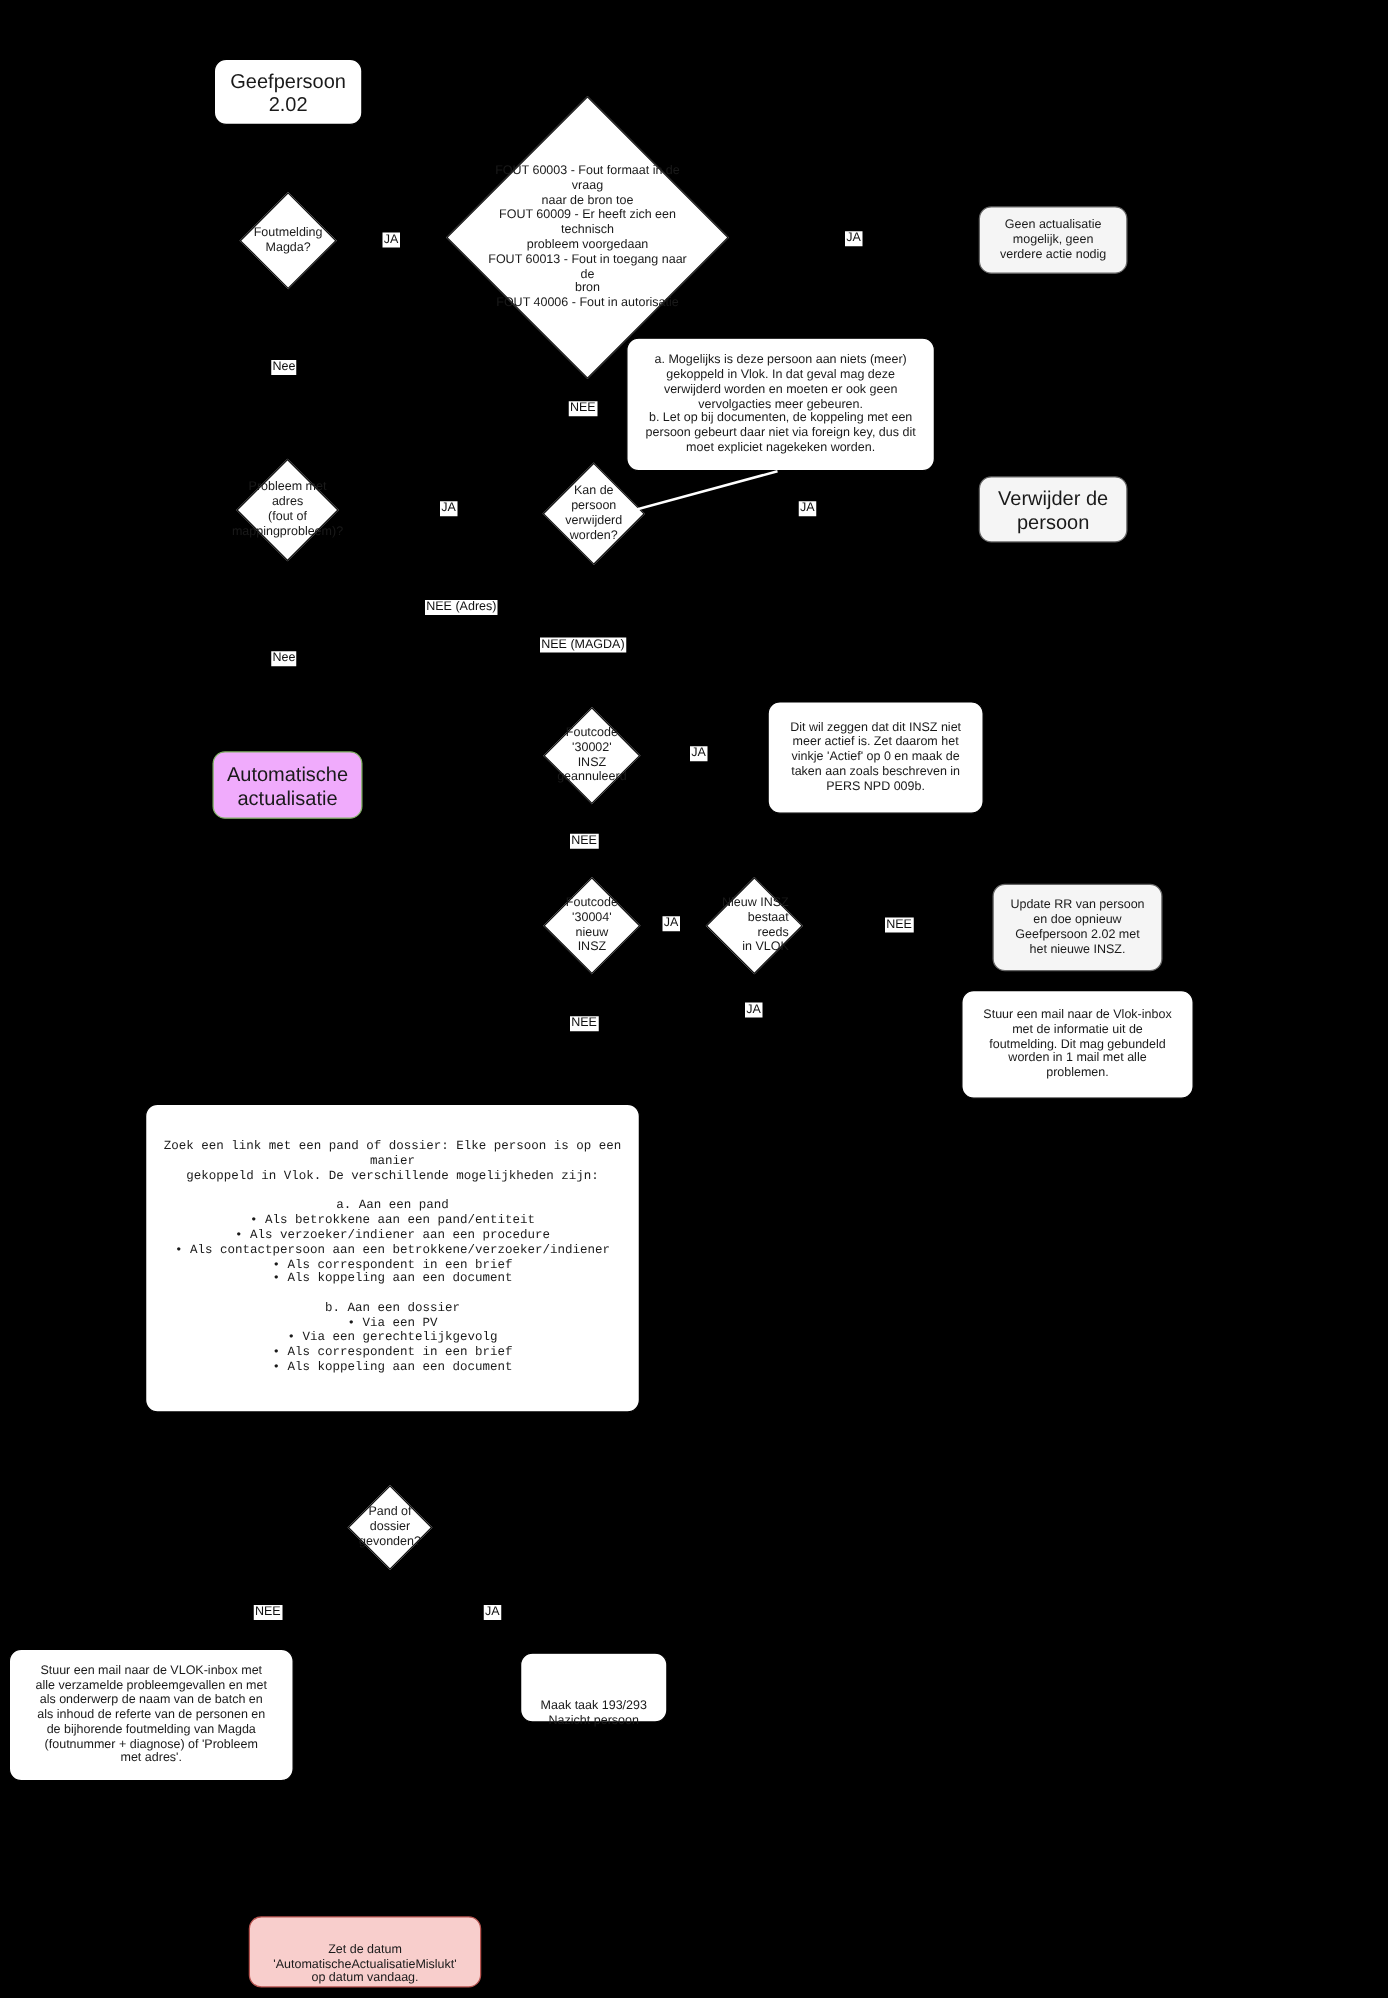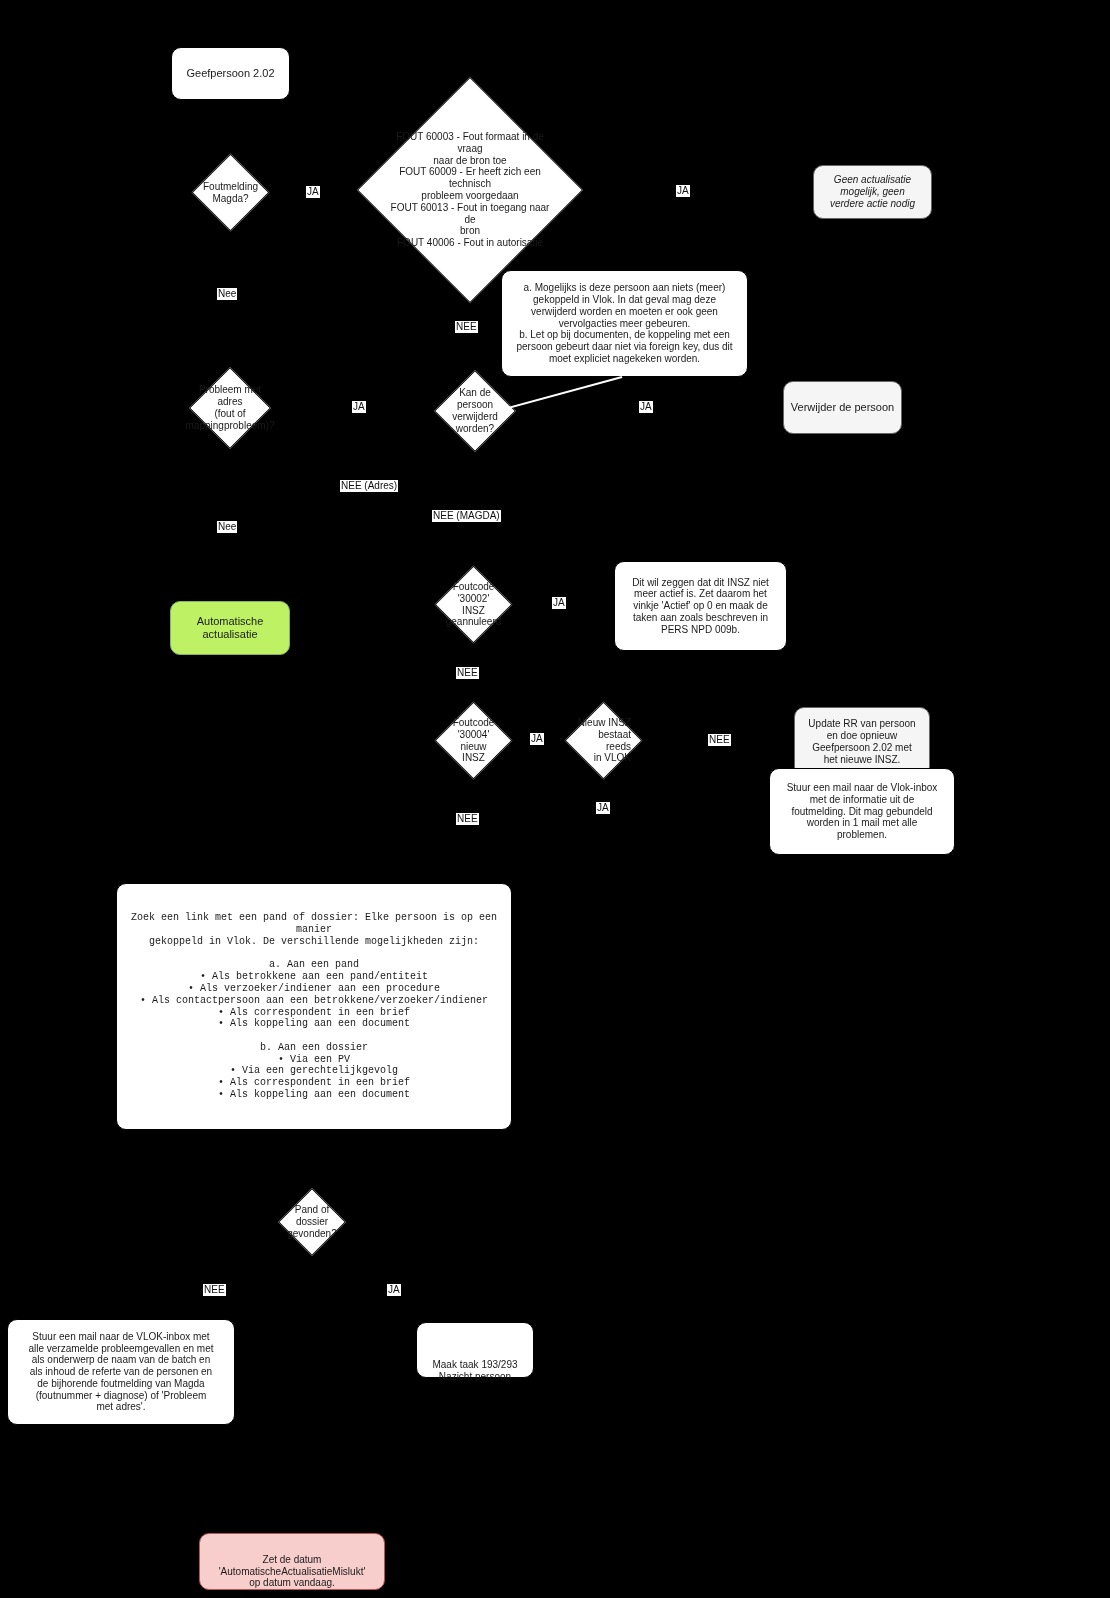--- a/index.html
+++ b/index.html
@@ -33,21 +33,21 @@
     border-radius: 10px;
     border: 1px solid #111111;
     background: #ffffff;
     padding: 4px 6px;
   }
   .rbox.grey {
     background: #f5f5f5;
     border-color: #666666;
   }
   .rbox.green {
-    background: #bef264;
+    background: #f0abfc;
     border-color: #82b366;
   }
   .rbox.pink {
     background: #f8cecc;
     border-color: #b85450;
   }
   .rbox.plain {
     background: #ffffff;
     border-color: #000000;
   }
@@ -85,21 +85,21 @@
     padding: 0 1px;
     white-space: nowrap;
   }
 
   
   .connector {
     position: absolute;
     z-index: 1;
   }
 
-  .t11 { font-size: 11px; }
+  .t11 { font-size: 16px; align-items: flex-end; }
   .t10 { font-size: 10px; }
   .t95 { font-size: 10px; }
 </style>
 </head>
 <body>
 
 <div id="canvas">
 
   <svg class="connector" width="1110" height="1598" style="left:0;top:0;pointer-events:none;">
     <line x1="504" y1="409" x2="622" y2="377" stroke="#ffffff" stroke-width="2"></line>
@@ -119,21 +119,21 @@
     <div class="rhombus"></div>
     <span class="dlabel" style="width:165%;">FOUT 60003 - Fout formaat in de vraag
 naar de bron toe
 FOUT 60009 - Er heeft zich een technisch
 probleem voorgedaan
 FOUT 60013 - Fout in toegang naar de
 bron
 FOUT 40006 - Fout in autorisatie</span>
   </div>
 
-  <div class="node rbox grey t10" style="left:813px; top:165px; width:119px; height:54px;font-style:italic;">
+  <div class="node rbox grey t10" style="left:783px; top:165px; width:119px; height:54px;">
     <span style="white-space:pre-line;">Geen actualisatie
 mogelijk, geen
 verdere actie nodig</span>
   </div>
 
   <div class="elabel" style="left:306px; top:186px;">JA</div>
   <div class="elabel" style="left:676px; top:185px;">JA</div>
 
   <div class="node rbox plain t95" style="left:501px; top:270px; width:247px; height:107px; align-items:center;">
     <span style="white-space:pre-line;">a. Mogelijks is deze persoon aan niets (meer)
@@ -210,21 +210,21 @@
 in VLOK</span>
   </div>
 
   <div class="node rbox grey t10" style="left:794px; top:707px; width:136px; height:70px;">
     <span style="white-space:pre-line;">Update RR van persoon
 en doe opnieuw
 Geefpersoon 2.02 met
 het nieuwe INSZ.</span>
   </div>
 
-  <div class="node rbox plain t10" style="left:769px; top:768px; width:186px; height:87px;text-align:center;">
+  <div class="node rbox plain t10" style="left:769px; top:792px; width:186px; height:87px;text-align:center;">
     <span style="white-space:pre-line;">Stuur een mail naar de Vlok-inbox
 met de informatie uit de
 foutmelding. Dit mag gebundeld
 worden in 1 mail met alle
 problemen.</span>
   </div>
 
   <div class="elabel" style="left:530px; top:733px;">JA</div>
   <div class="elabel" style="left:708px; top:734px;">NEE</div>
   <div class="elabel" style="left:596px; top:802px;">JA</div>

